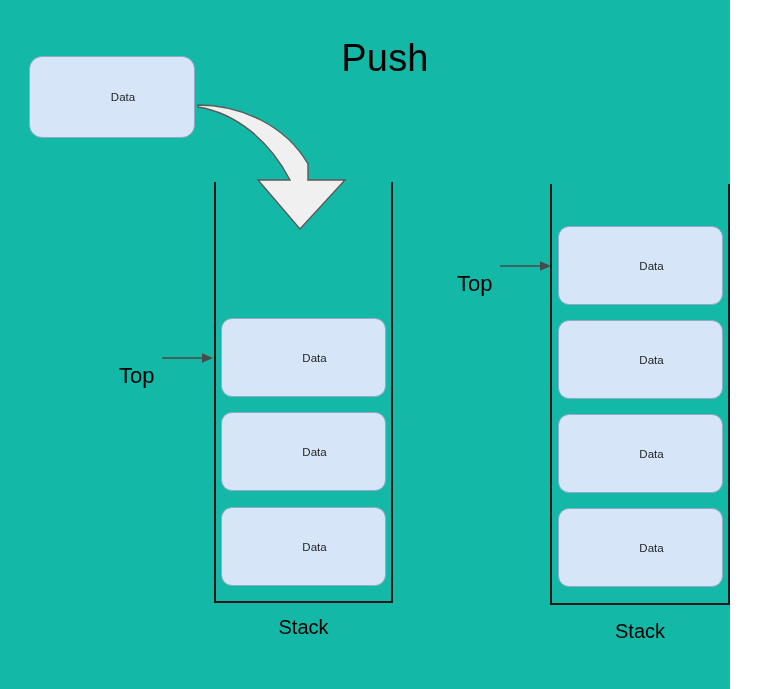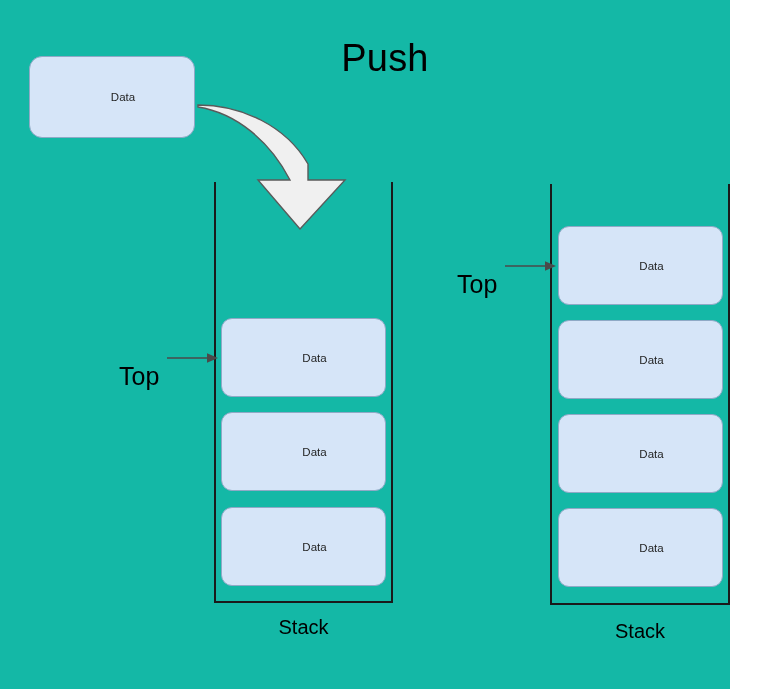--- a/index.html
+++ b/index.html
@@ -90,21 +90,21 @@
   }
 
   
   .top-pointer {
     position: absolute;
     display: flex;
     align-items: center;
     height: 34px;
   }
   .top-pointer .top-text {
-    font-size: 25px;
+    font-size: 22px;
     line-height: 30px;
     color: #000000;
     font-family: "Liberation Sans", sans-serif;
     white-space: nowrap;
     margin-top: 36px;
   }
   .top-pointer .pointer-svg {
     display: block;
     margin-left: 8px;
   }

